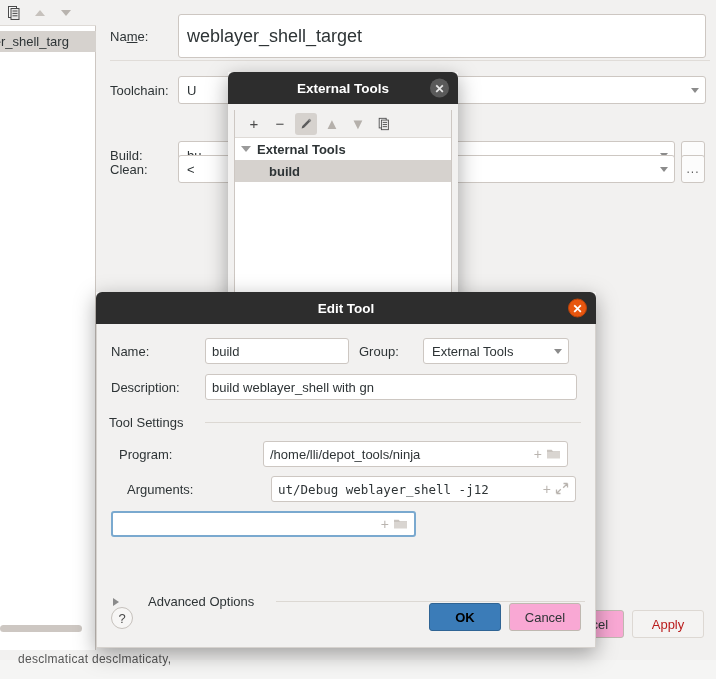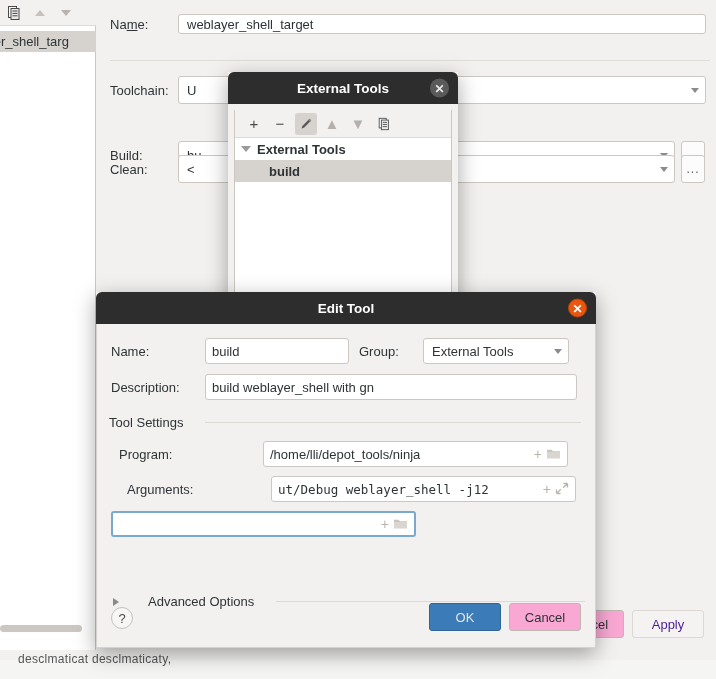--- a/index.html
+++ b/index.html
@@ -50,22 +50,22 @@
     font-size: 12px; color: #555; white-space: nowrap;
     letter-spacing: .3px;
   }
 
   
   .form-area { position: absolute; left: 96px; top: 0; right: 0; height: 650px; }
 
   .frow { position: absolute; left: 0; display: flex; align-items: center; }
   .flabel { width: 82px; padding-left: 14px; font-size: 13px; color: #2e3436; }
   .ftext {
-    height: 20px; background: #fff; border: 1px solid #cdc7c2; border-radius: 3px;
-    display: flex; align-items: center; padding: 0 8px; font-size: 13px; color: #2e3436;
+    height: 44px; background: #fff; border: 1px solid #cdc7c2; border-radius: 3px;
+    display: flex; align-items: center; padding: 0 8px; font-size: 18px; color: #2e3436;
     overflow: hidden; white-space: nowrap;
   }
   .fcombo {
     height: 28px; background: #fff; border: 1px solid #cdc7c2; border-radius: 3px;
     display: flex; align-items: center; justify-content: space-between;
     padding: 0 6px 0 8px; font-size: 13px; overflow: hidden; white-space: nowrap;
   }
   .caret { width: 0; height: 0; border-left: 4.5px solid transparent;
            border-right: 4.5px solid transparent; border-top: 5px solid #8b8b8b; }
   .dotbtn {
@@ -75,22 +75,22 @@
   }
   .hsep { position: absolute; height: 1px; background: #e0dcd8; }
 
   
   .mainbtns { position: absolute; right: 12px; bottom: 22px; display: flex; gap: 8px; }
   .btn {
     height: 28px; min-width: 72px; padding: 0 14px;
     display: flex; align-items: center; justify-content: center;
     border-radius: 3px; font-size: 13px; border: 1px solid #bfb8b0; background: #f9a8d4;
   }
-  .btn.primary { background: #3b7cb8; border-color: #2f6494; color: #e5e5e5; font-weight: normal; }
-  .btn.disabled { color: #4c1d95; background: #f4f3f2; border-color: #ddd8d3; }
+  .btn.primary { background: #3b7cb8; border-color: #2f6494; color: #000000; font-weight: bold; }
+  .btn.disabled { color: #b91c1c; background: #f4f3f2; border-color: #ddd8d3; }
 
   
   .dlg { position: absolute; background: #f2f1f0; box-shadow: 0 6px 20px rgba(0,0,0,.35); }
   .dlg-title {
     background: #2d2d2d; color: #ffffff; height: 32px;
     display: flex; align-items: center; justify-content: center;
     font-size: 13.5px; font-weight: bold; position: relative;
     border-radius: 6px 6px 0 0;
   }
   .dlg-close {

